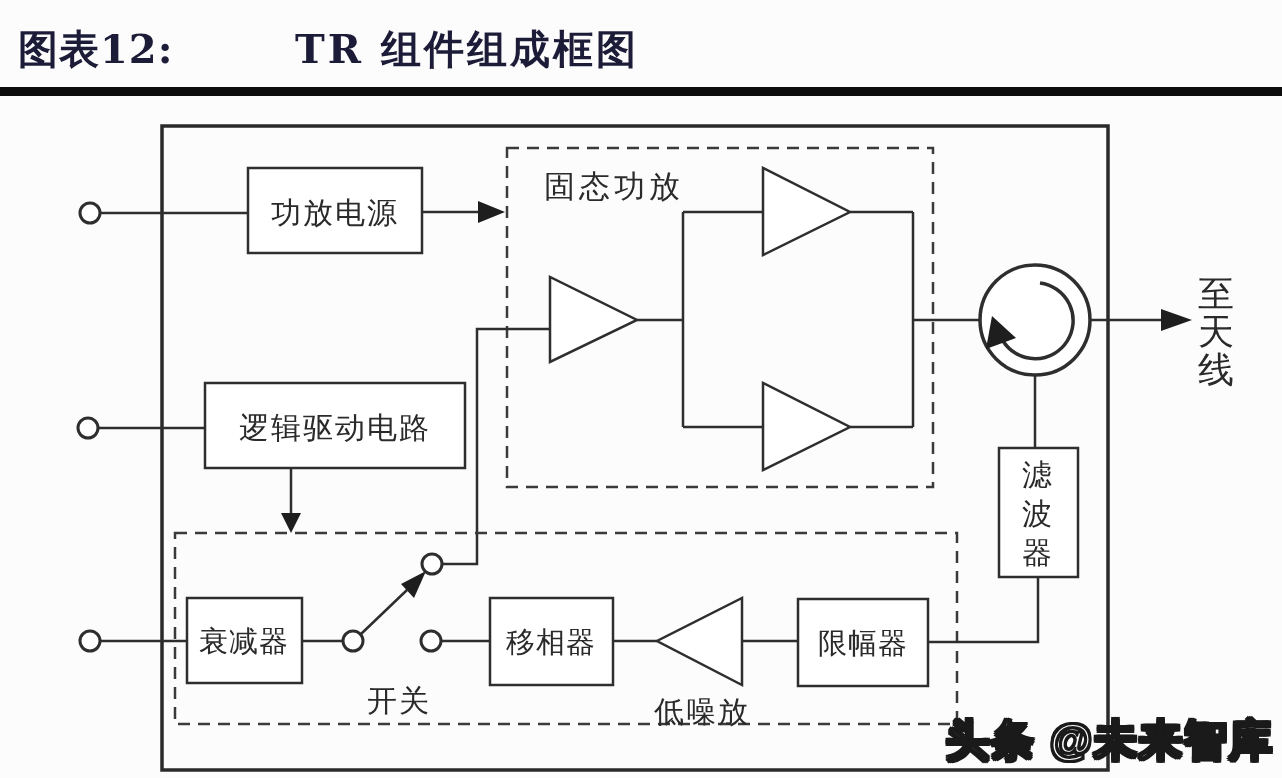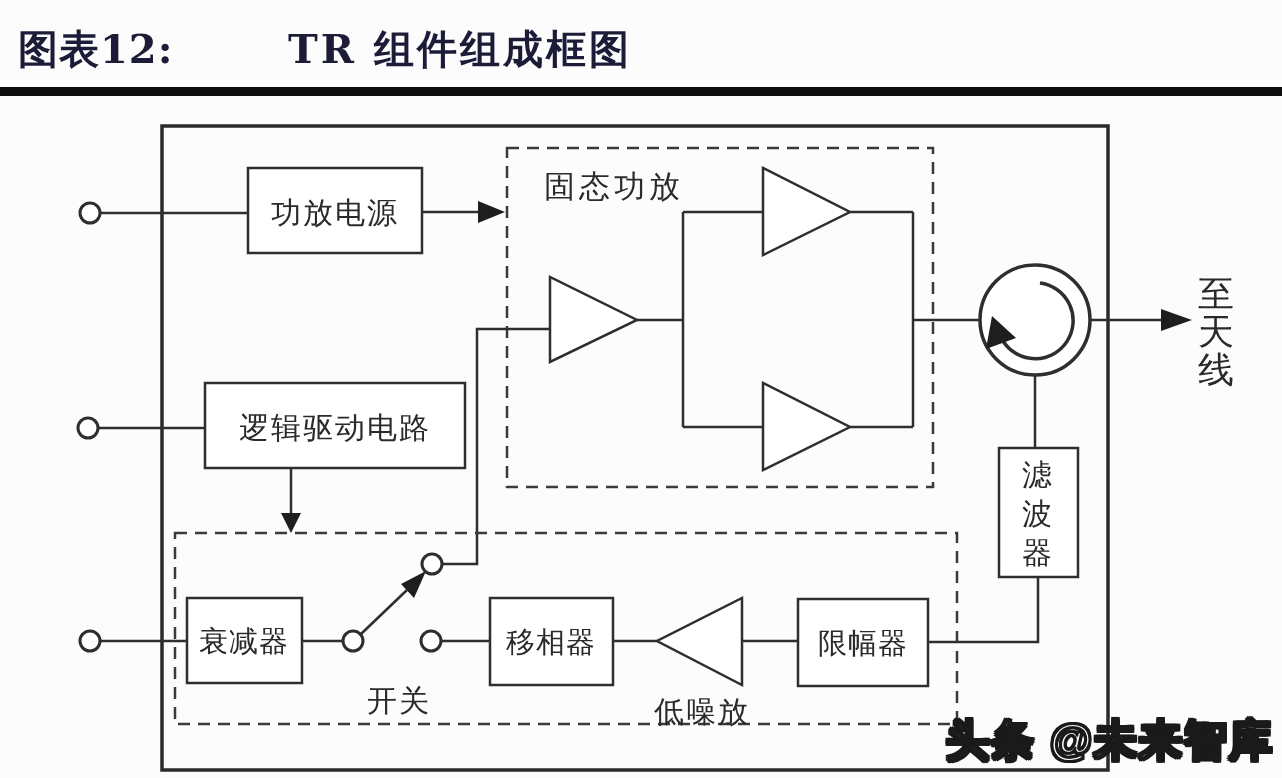--- a/index.html
+++ b/index.html
@@ -8,21 +8,21 @@
     background:#fcfcfc;
     font-family:"DejaVu Serif", serif;
     overflow:hidden;
   }
   .page{position:relative;width:1282px;height:778px;}
   .figure-label{
     position:absolute;left:18px;top:22px;
     font-size:40px;font-weight:bold;color:#1c1c38;letter-spacing:1px;
   }
   .figure-title{
-    position:absolute;left:288px;top:22px;
+    position:absolute;left:295px;top:22px;
     font-size:40px;font-weight:bold;color:#1c1c38;letter-spacing:3px;
   }
   .title-rule{
     position:absolute;left:0;top:87px;width:1282px;height:9px;
     background:#0d0d0d;
   }
   svg.diagram{position:absolute;left:0;top:0;width:1282px;height:778px;}
   .solid-box{fill:#ffffff;stroke:#2e2e2e;stroke-width:2.5;}
   .outer-box{fill:none;stroke:#2a2a2a;stroke-width:3.5;}
   .dash-box{fill:none;stroke:#3a3a3a;stroke-width:2.5;stroke-dasharray:12 8;}

